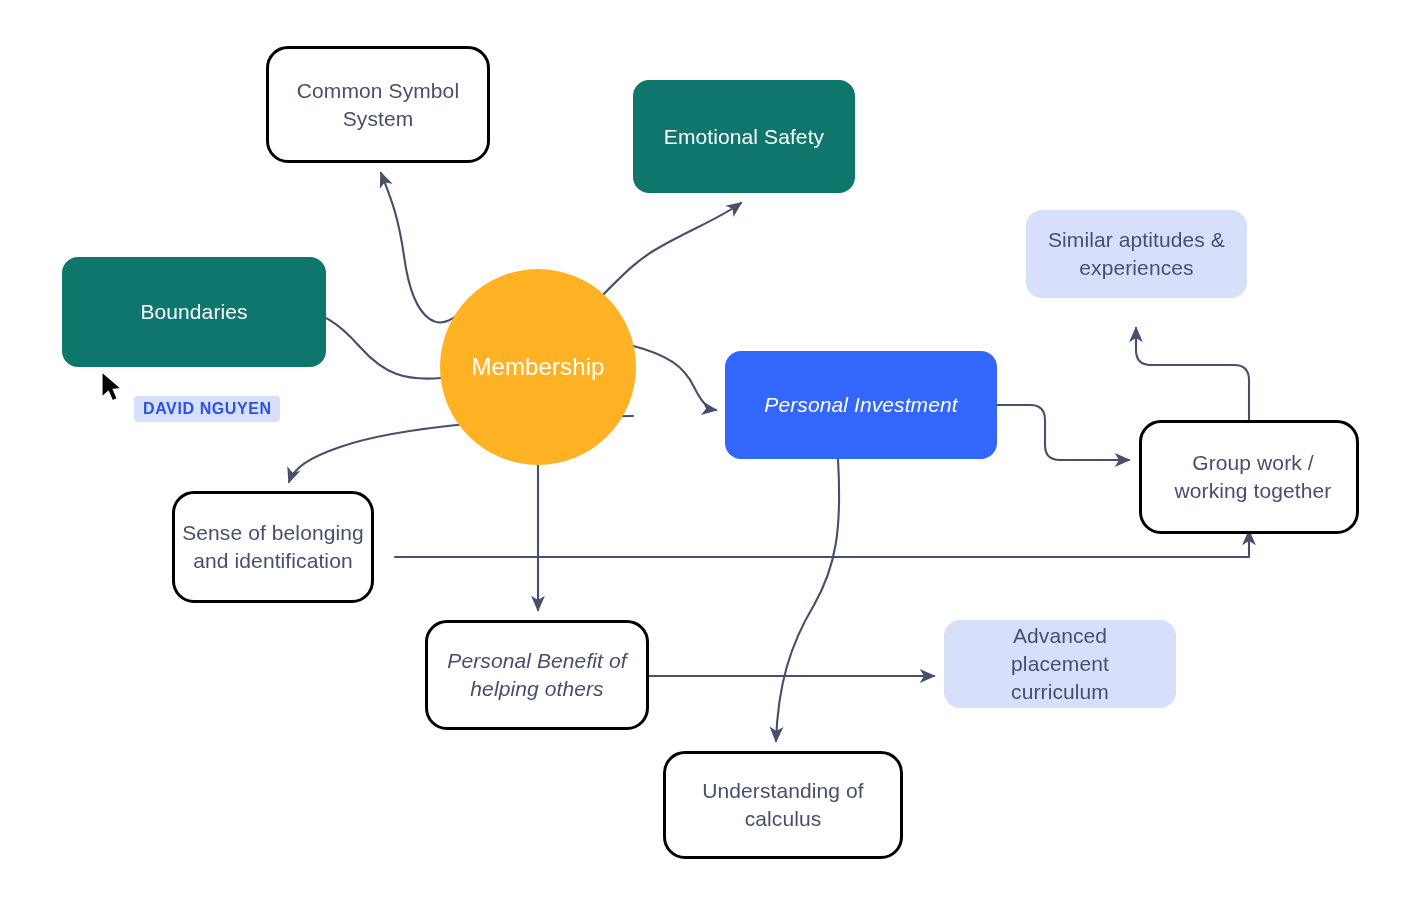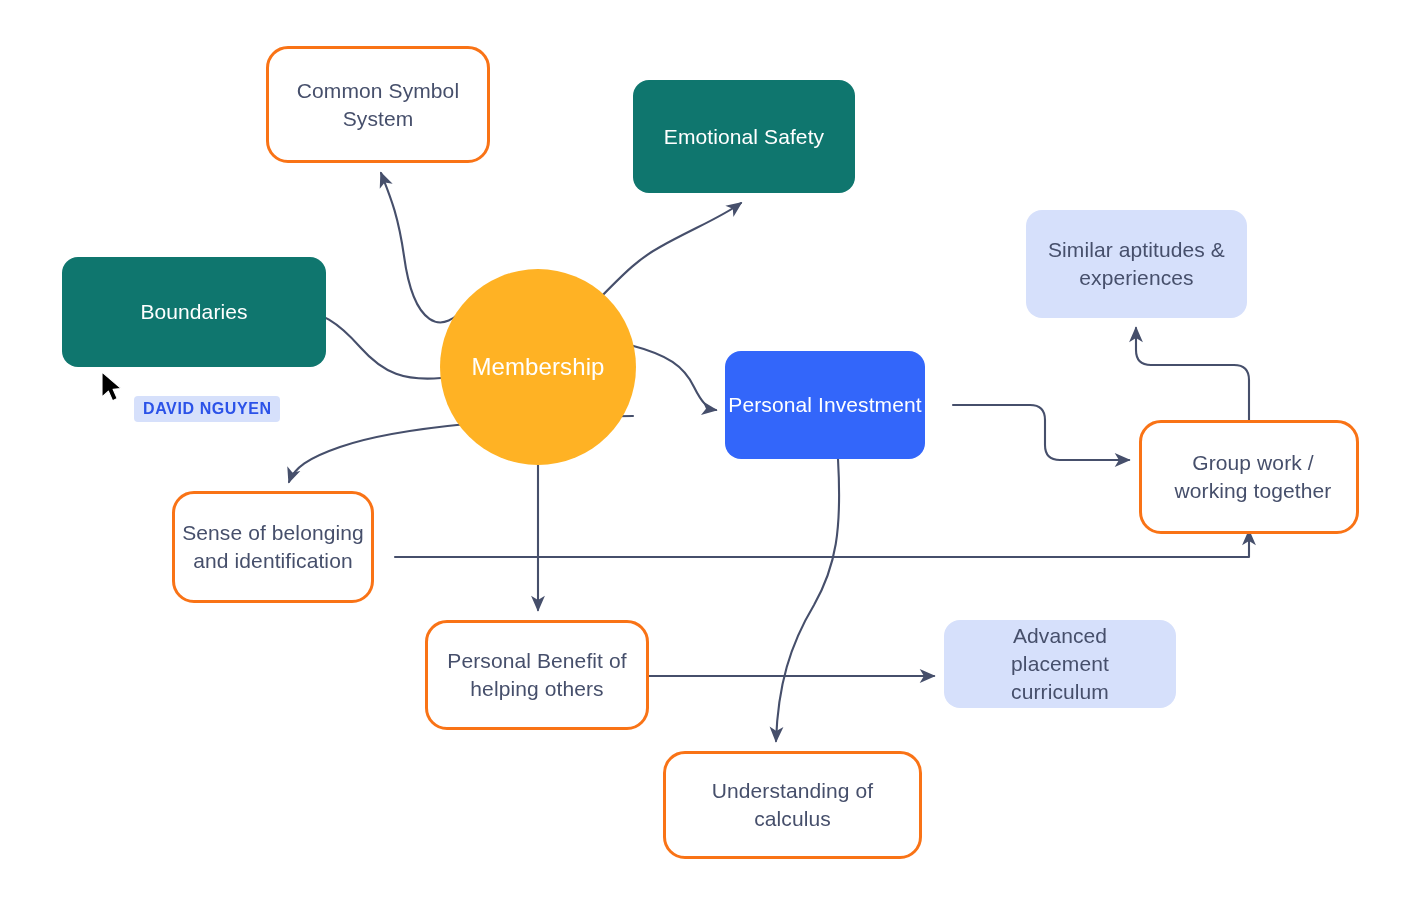--- a/index.html
+++ b/index.html
@@ -33,21 +33,21 @@
     display: flex;
     align-items: center;
     justify-content: center;
     text-align: center;
     line-height: 1.32;
     letter-spacing: 0.1px;
     white-space: pre-line;
   }
   .node.outline {
     background: #ffffff;
-    border: 3px solid #f97316;
+    border: 3px solid #000000;
     border-radius: 22px;
     color: #464F6B;
   }
   .node.solid-green {
     background: #0f766e;
     border-radius: 16px;
     color: #ffffff;
   }
   .node.solid-blue {
     background: #3366FA;
@@ -103,35 +103,35 @@
         <path d="M 1249 420 L 1249 380 Q 1249 365 1234 365 L 1151 365 Q 1136 365 1136 350 L 1136 328" marker-end="url(#arrowhead)"></path>
         <path d="M 395 557 L 1249 557 L 1249 531" marker-end="url(#arrowhead)"></path>
         <path d="M 649 676 L 934 676" marker-end="url(#arrowhead)"></path>
       </g>
   </svg>
 
   <div id="node-layer">
       <div class="node outline" style="left: 266px; top: 46px; width: 224px; height: 117px; font-size: 21px;">Common Symbol
 System</div>
       <div class="node solid-green" style="left: 633px; top: 80px; width: 222px; height: 113px; font-size: 21px;">Emotional Safety</div>
-      <div class="node soft-blue" style="left: 1026px; top: 210px; width: 221px; height: 108px; font-size: 21px;">Similar aptitudes &amp;
+      <div class="node soft-blue" style="left: 1026px; top: 210px; width: 221px; height: 88px; font-size: 21px;">Similar aptitudes &amp;
 experiences</div>
       <div class="node solid-green" style="left: 62px; top: 257px; width: 264px; height: 110px; font-size: 21px;">Boundaries</div>
       <div class="node circle" style="left: 440px; top: 269px; width: 196px; height: 196px; font-size: 24px;">Membership</div>
-      <div class="node solid-blue" style="left: 725px; top: 351px; width: 200px; height: 108px; font-size: 21px;">Personal Investment</div>
+      <div class="node solid-blue" style="left: 725px; top: 351px; width: 272px; height: 108px; font-size: 21px; font-style: italic;">Personal Investment</div>
       <div class="node outline" style="left: 1139px; top: 420px; width: 220px; height: 114px; font-size: 21px; padding-left: 8px;">Group work /
 working together</div>
       <div class="node outline" style="left: 172px; top: 491px; width: 202px; height: 112px; font-size: 21px;">Sense of belonging
 and identification</div>
-      <div class="node outline" style="left: 425px; top: 620px; width: 224px; height: 110px; font-size: 21px;">Personal Benefit of
+      <div class="node outline" style="left: 425px; top: 620px; width: 224px; height: 110px; font-size: 21px; font-style: italic;">Personal Benefit of
 helping others</div>
       <div class="node soft-blue" style="left: 944px; top: 620px; width: 232px; height: 88px; font-size: 21px;">Advanced
 placement
 curriculum</div>
-      <div class="node outline" style="left: 663px; top: 751px; width: 259px; height: 108px; font-size: 21px;">Understanding of
+      <div class="node outline" style="left: 663px; top: 751px; width: 240px; height: 108px; font-size: 21px;">Understanding of
 calculus</div>
     </div>
 
   <svg id="cursor" width="26" height="34" viewBox="0 0 26 34" xmlns="http://www.w3.org/2000/svg" style="left: 100px; top: 371px;">
     <path d="M 2 1 L 2 26 L 8.4 20.2 L 12.6 29.8 L 17.2 27.6 L 13.1 18.3 L 21.2 17.6 Z" fill="#000000" stroke="#ffffff" stroke-width="1.1" stroke-linejoin="round"></path>
   </svg>
 
   <div id="cursor-label" style="left: 134px; top: 396px; background: rgb(214, 224, 251); color: rgb(43, 82, 232);">DAVID NGUYEN</div>
 
 </div>

